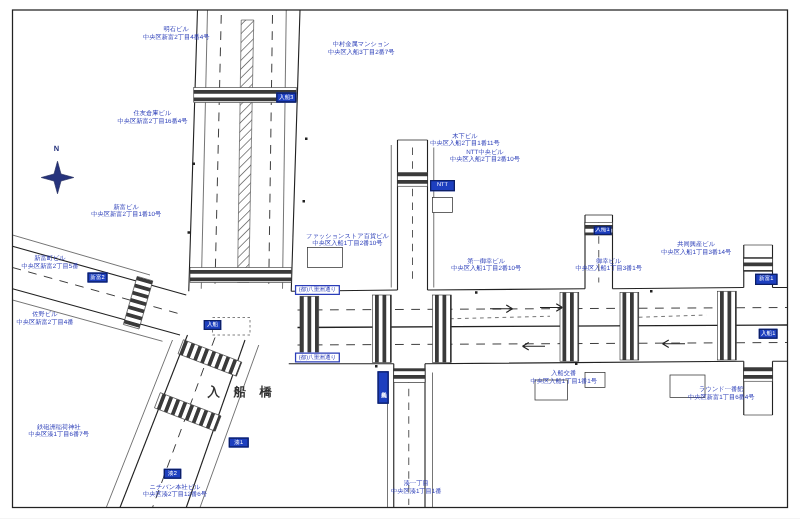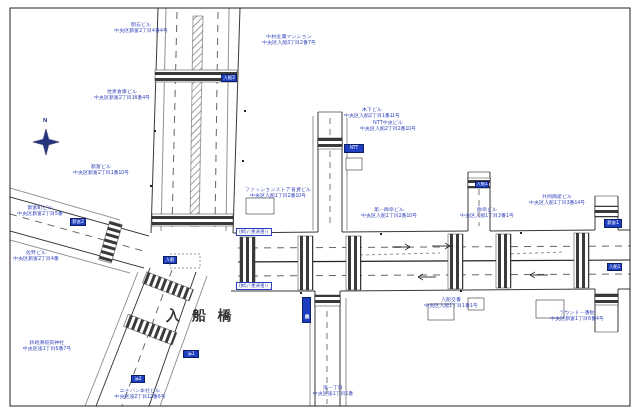--- a/index.html
+++ b/index.html
@@ -18,21 +18,21 @@
     display:flex;align-items:center;justify-content:center;
     border:0.5px solid #0c1f66;box-sizing:border-box;white-space:nowrap;overflow:hidden;
   }
   .map-sign.vertical{writing-mode:vertical-rl;}
   .route-box{
     position:absolute;transform:translateX(-50%);border:0.6px solid #2a3db8;
     background:#fff;color:#2a3db8;font-size:4.5px;line-height:6px;padding:0 2px;
     white-space:nowrap;
   }
   .bridge-label{
-    position:absolute;color:#333;font-size:14px;letter-spacing:4px;font-weight:bold;
+    position:absolute;color:#333;font-size:10px;letter-spacing:4px;font-weight:bold;
     white-space:nowrap;
   }
   .compass-n{position:absolute;color:#26337d;font-size:6px;font-weight:bold;}
 </style>
 </head>
 <body>
 
 <div class="stage">
 
   <svg class="linework" width="640" height="415" viewBox="0 0 640 415">

